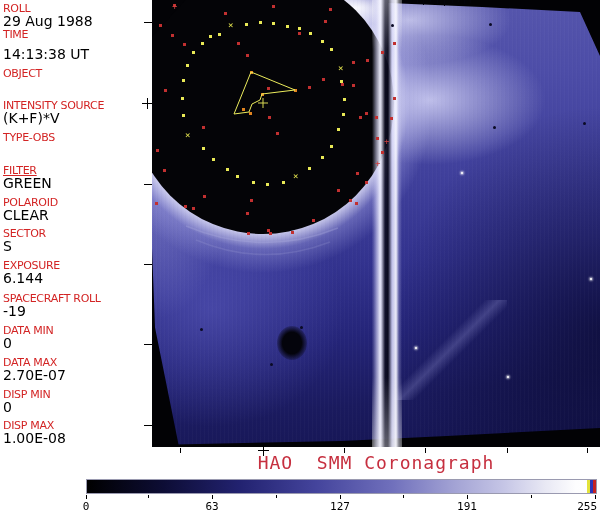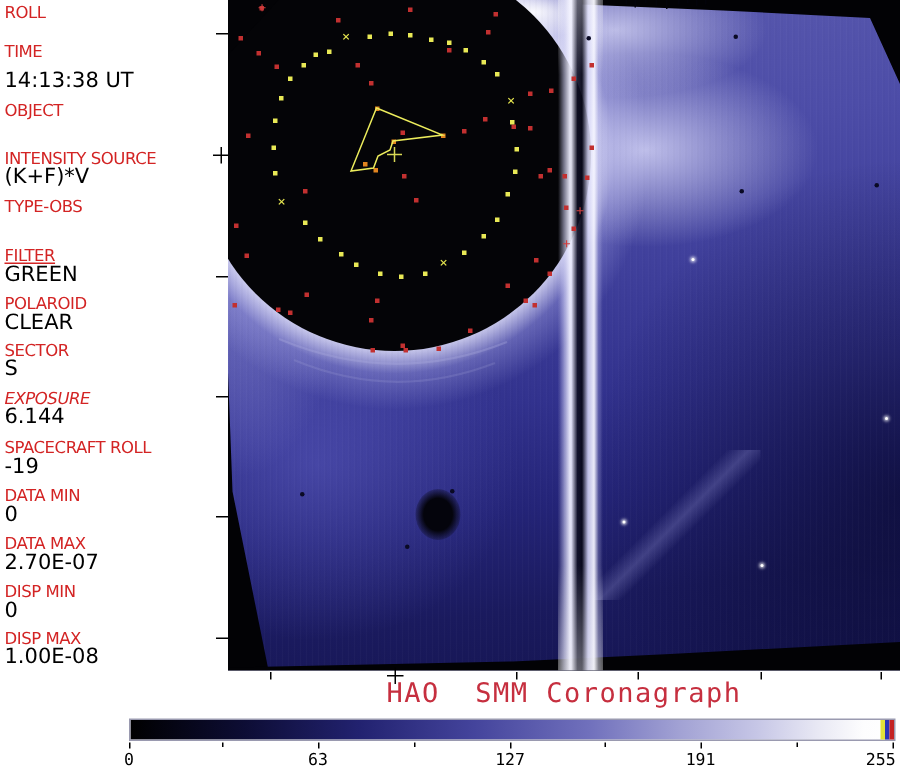--- a/index.html
+++ b/index.html
@@ -77,33 +77,34 @@
   .cb-tick{position:absolute;top:16px;width:1px;height:4px;background:#000;}
   .cb-label{position:absolute;top:21px;font-family:"DejaVu Sans Mono",monospace;font-size:11px;color:#000;}
 </style>
 </head>
 <body>
 
 <div class="app">
 
   <div class="sidebar" id="metadata-panel">
       <div class="meta-label" style="top: 3px;">ROLL</div>
+      <div class="meta-value" style="top: 14px;">29 Aug 1988</div>
       <div class="meta-label" style="top: 29px;">TIME</div>
       <div class="meta-value" style="top: 47px;">14:13:38 UT</div>
       <div class="meta-label" style="top: 68px;">OBJECT</div>
       <div class="meta-label" style="top: 100px;">INTENSITY SOURCE</div>
       <div class="meta-value" style="top: 111px;">(K+F)*V</div>
       <div class="meta-label" style="top: 132px; text-align: center;">TYPE-OBS</div>
       <div class="meta-label" style="top: 165px; text-decoration: underline;">FILTER</div>
       <div class="meta-value" style="top: 176px;">GREEN</div>
       <div class="meta-label" style="top: 197px;">POLAROID</div>
       <div class="meta-value" style="top: 208px;">CLEAR</div>
       <div class="meta-label" style="top: 228px;">SECTOR</div>
       <div class="meta-value" style="top: 239px;">S</div>
-      <div class="meta-label" style="top: 260px; font-style: italic;">EXPOSURE</div>
+      <div class="meta-label" style="top: 260px;">EXPOSURE</div>
       <div class="meta-value" style="top: 271px;">6.144</div>
       <div class="meta-label" style="top: 293px;">SPACECRAFT ROLL</div>
       <div class="meta-value" style="top: 304px;">-19</div>
       <div class="meta-label" style="top: 325px;">DATA MIN</div>
       <div class="meta-value" style="top: 336px;">0</div>
       <div class="meta-label" style="top: 357px;">DATA MAX</div>
       <div class="meta-value" style="top: 368px;">2.70E-07</div>
       <div class="meta-label" style="top: 389px;">DISP MIN</div>
       <div class="meta-value" style="top: 400px;">0</div>
       <div class="meta-label" style="top: 420px;">DISP MAX</div>

